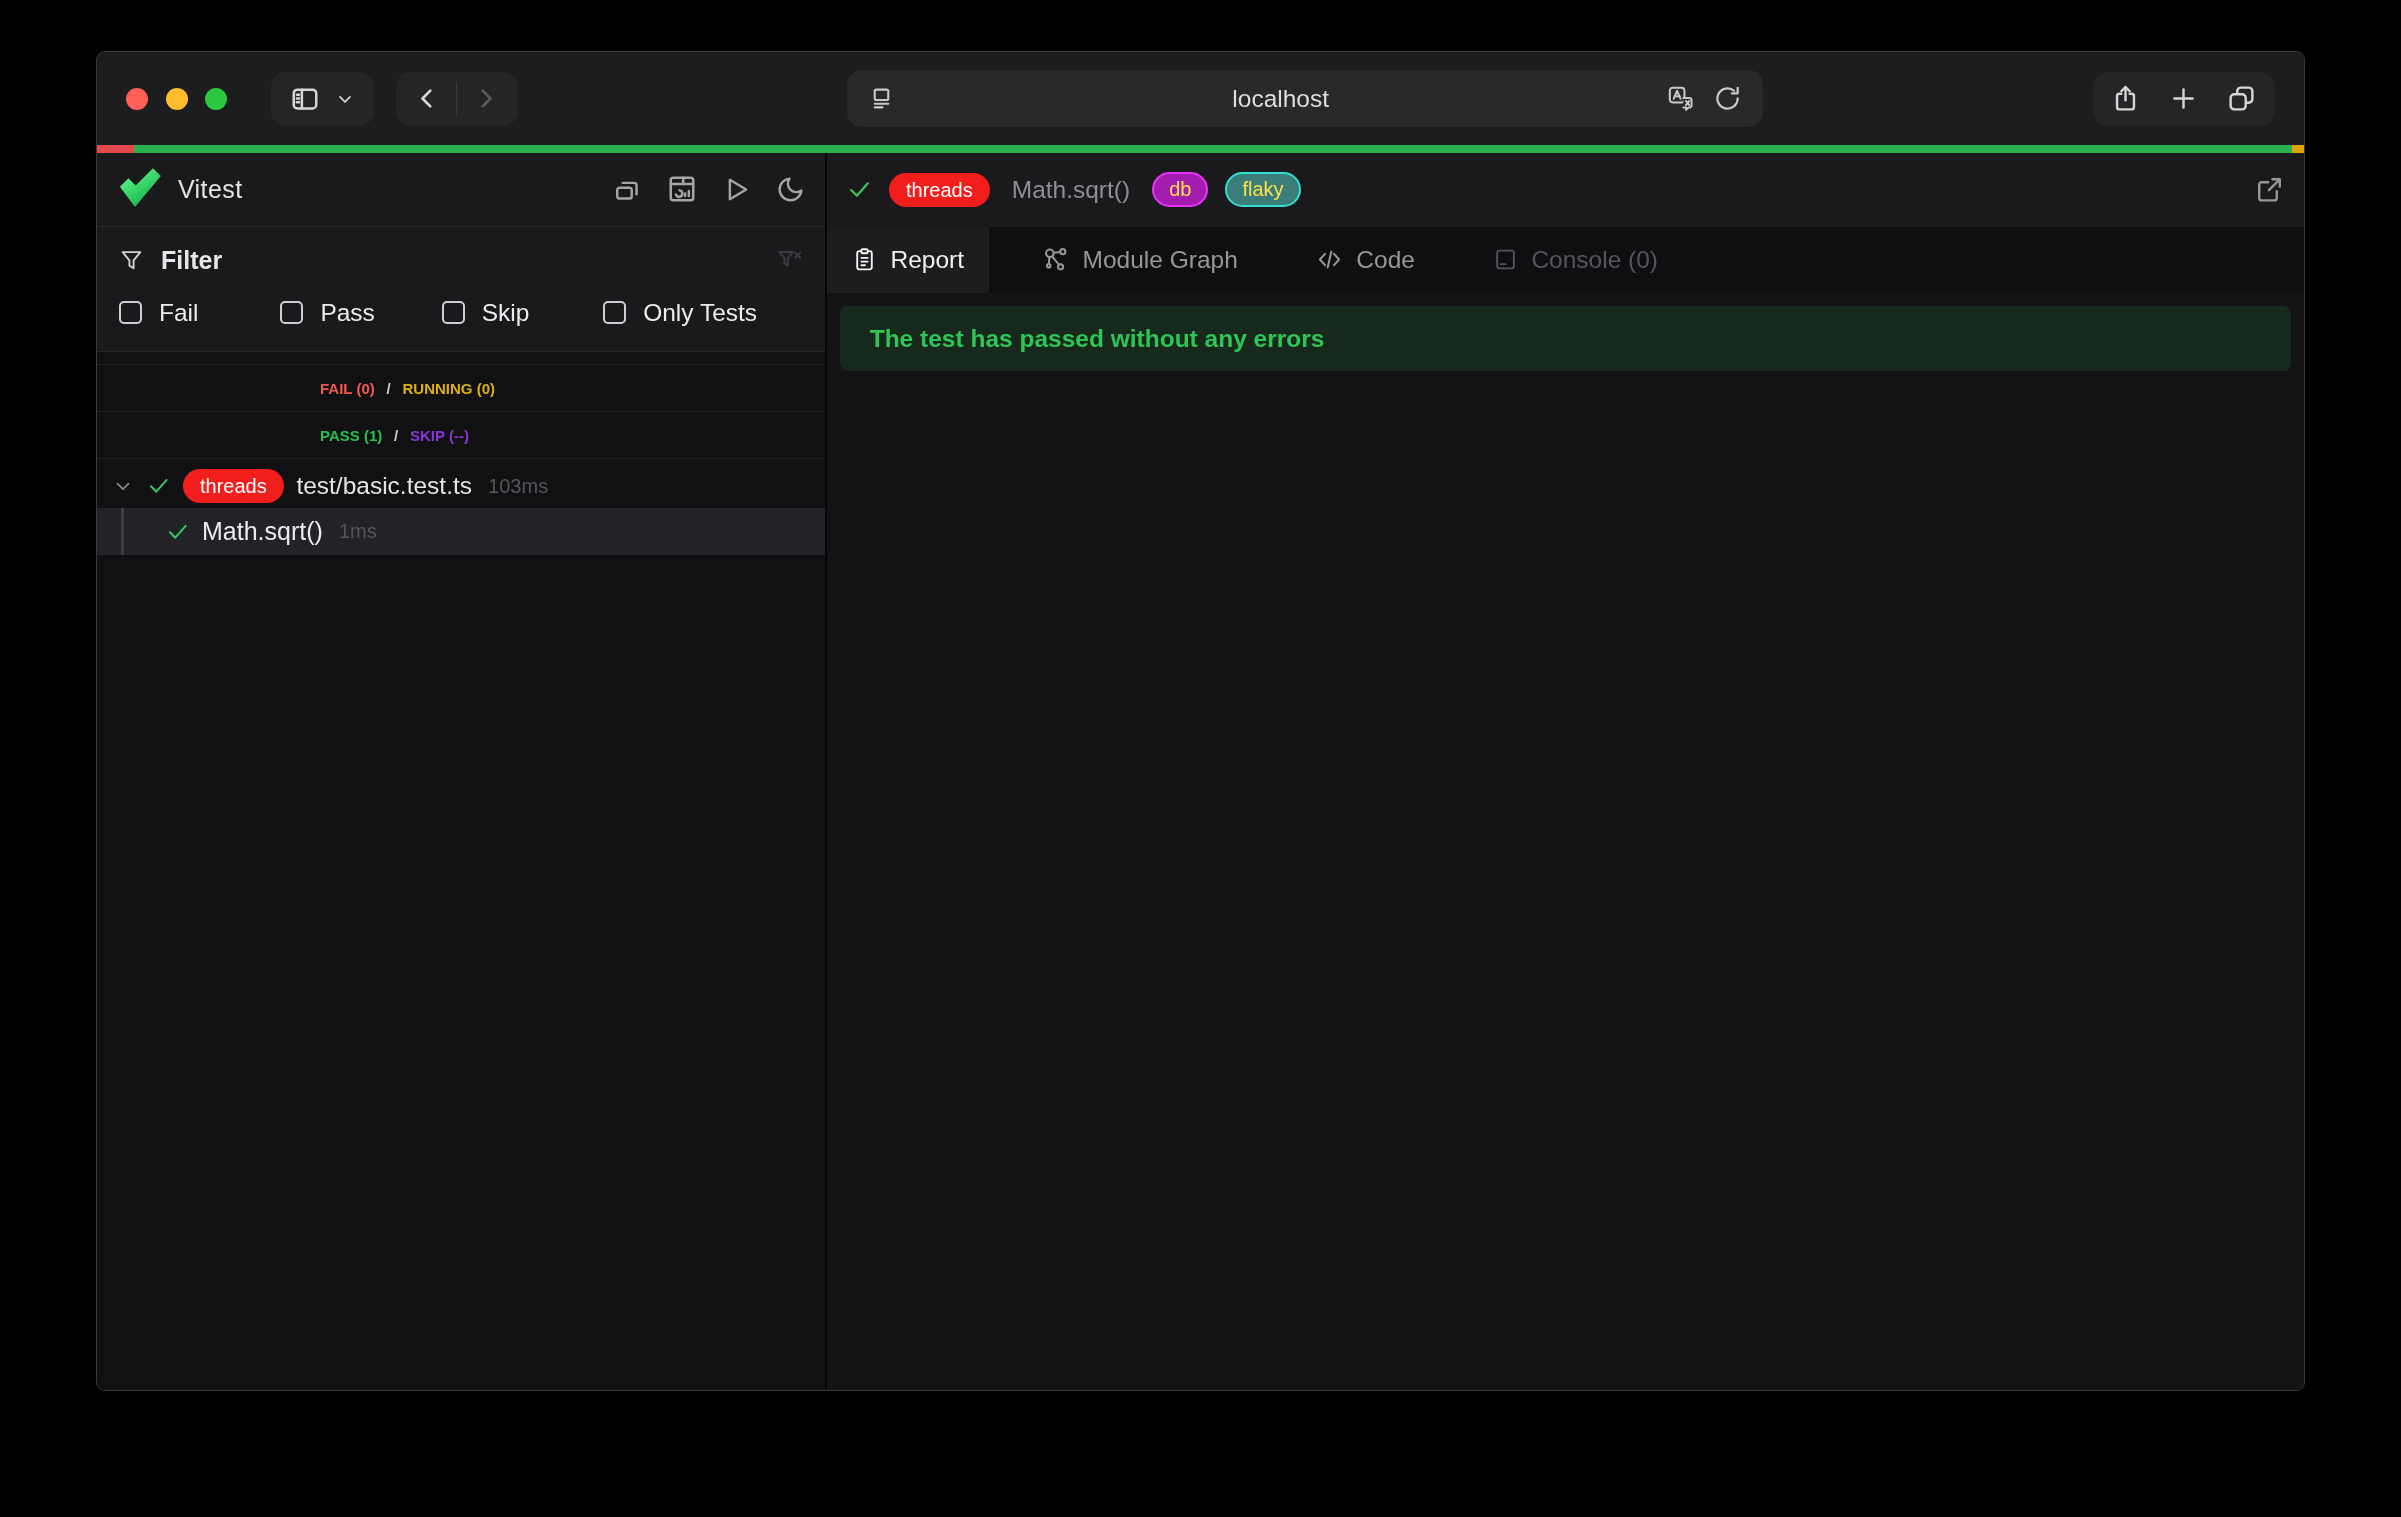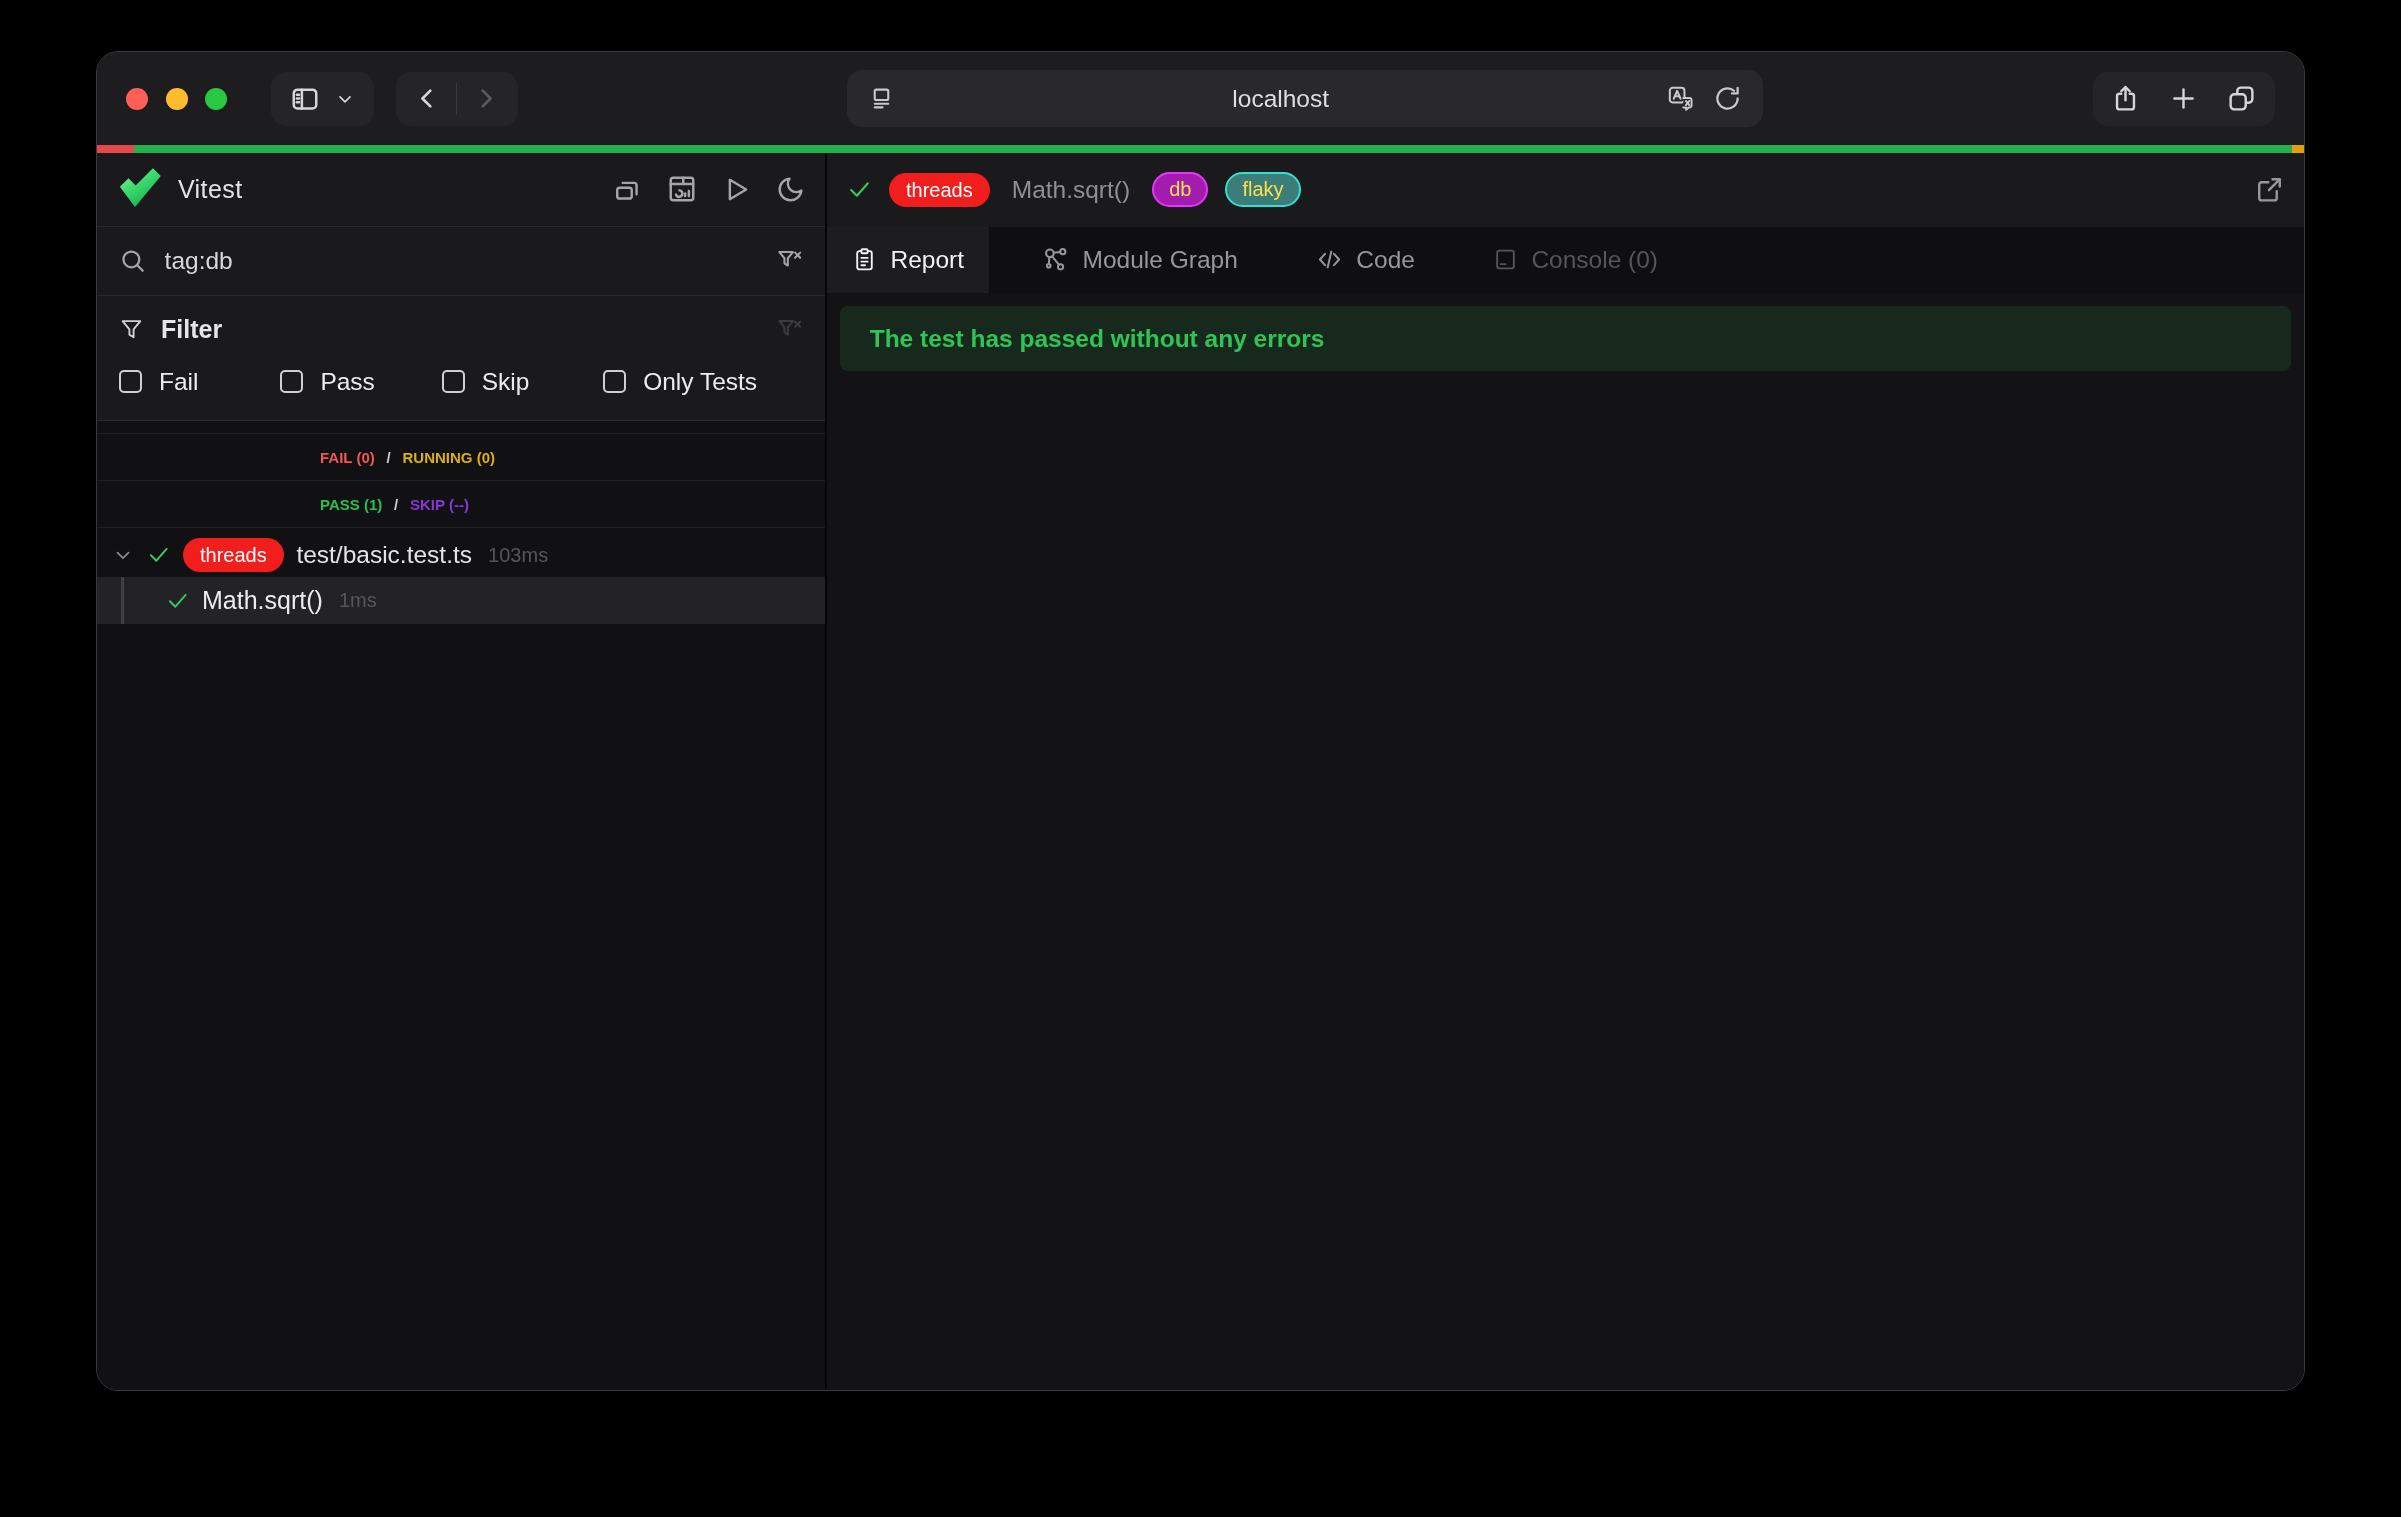--- a/index.html
+++ b/index.html
@@ -1,19 +1,19 @@
 <!DOCTYPE html>
 <html style="font-size:13.5px"><head>
 <meta charset="utf-8">
 <style>
   * { margin:0; padding:0; box-sizing:border-box; }
   html,body { width:2401px; height:1517px; background:#000; overflow:hidden;
               font-family:"Liberation Sans","DejaVu Sans",sans-serif; }
   .window { position:absolute; left:96px; top:51px; width:2209px; height:1340px;
-            background:#151517; border-radius:22px; overflow:hidden;
+            background:#151517; border-radius:9px; overflow:hidden;
             border:0.8px solid #3a3a3e; display:flex; flex-direction:column; }
 
   
   .toolbar { height:93px; background:#1d1d1f; display:flex; align-items:center;
              padding:0 29px; flex:0 0 auto; }
   .traffic { display:flex; gap:17.7px; margin-right:44px; }
   .light { width:22px; height:22px; border-radius:50%; }
   .light.red { background:#ff5f57; } .light.yellow { background:#febc2e; } .light.green { background:#2ac840; }
   .tb-group { background:#252528; border-radius:15px; height:54px; display:flex;
               align-items:center; padding:0 18.6px; gap:15px; color:#d6d6d8; }
@@ -241,36 +241,20 @@
               </svg>
           </span>
           <span>
             <svg class="ic" width="29" height="29" viewBox="0 0 24 24">
                 <path d="M21 12.79A9 9 0 1 1 11.21 3 7 7 0 0 0 21 12.79z"></path>
               </svg>
           </span>
         </span>
       </div>
 
-      <div class="sb-search hairline">
-        <span>
-          <svg class="ic" width="27" height="27" viewBox="0 0 24 24">
-              <circle cx="11" cy="11" r="7"></circle>
-              <line x1="16.5" y1="16.5" x2="21" y2="21"></line>
-            </svg>
-        </span>
-        <input class="search-input" type="text" value="tag:db" style="">
-        <span>
-          <svg class="ic" width="27" height="27" viewBox="0 0 24 24" style="stroke-width:1.8;">
-              <path d="M3 4.5h12l-4.5 5.5v6.5l-3-2v-4.5z"></path>
-              <line x1="17" y1="5" x2="21.5" y2="9.5"></line>
-              <line x1="21.5" y1="5" x2="17" y2="9.5"></line>
-            </svg>
-        </span>
-      </div>
 
       <div class="sb-filter hairline">
         <div class="filter-title">
           <span>
             <svg class="ic" width="25" height="25" viewBox="0 0 24 24" style="stroke-width:1.8;">
                 <path d="M3.5 4h17l-6.5 7.8v7.7l-4-2.6v-5.1z"></path>
               </svg>
           </span>
           <span class="label">Filter</span>
           <span class="spacer"></span>

